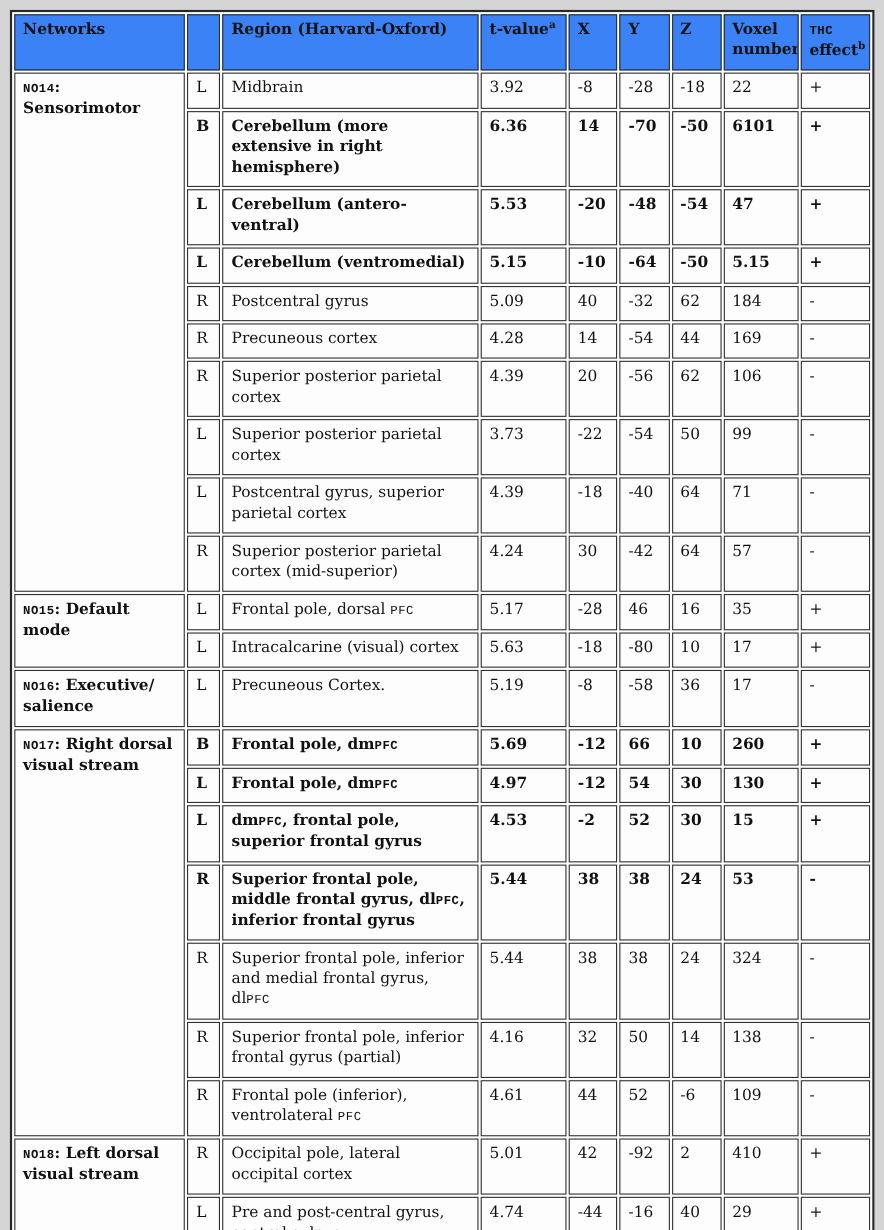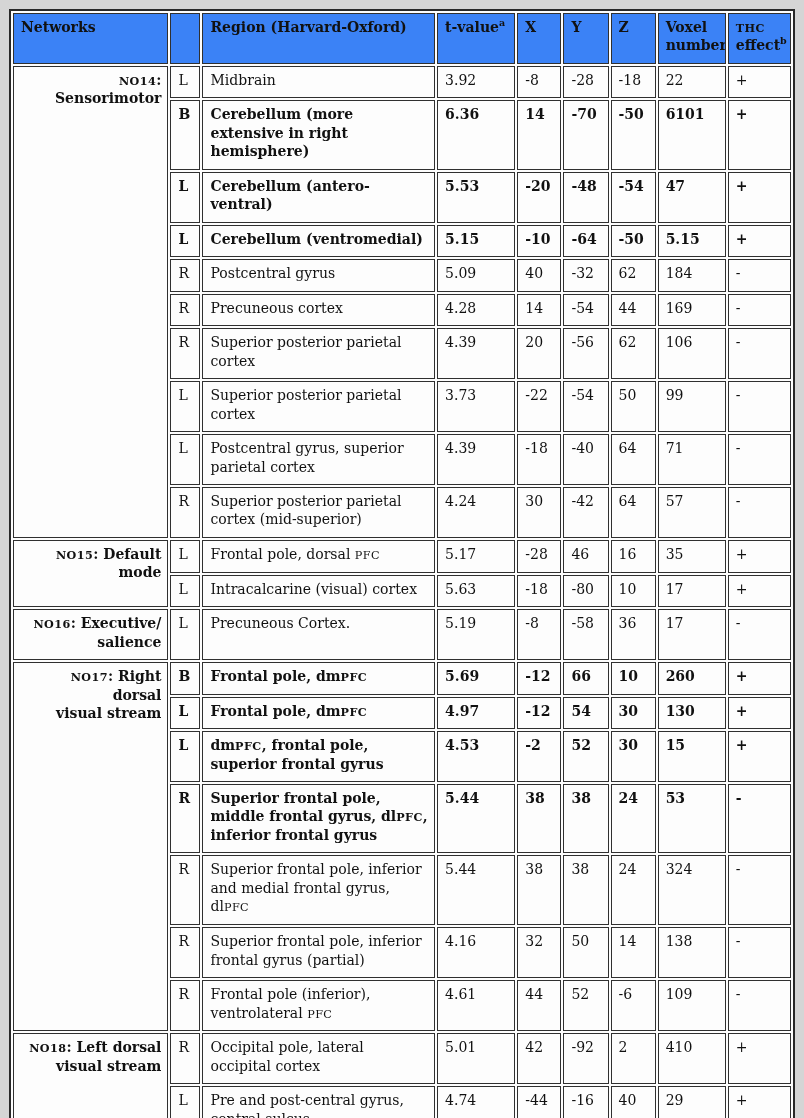--- a/index.html
+++ b/index.html
@@ -40,28 +40,28 @@
     line-height: 1.32;
     overflow: hidden;
   }
   thead th {
     background: #3b82f6;
     font-weight: bold;
   }
   td.net-cell {
     font-weight: bold;
     white-space: pre-line;
-    text-align: right;
   }
   tr.bold-row td {
     font-weight: bold;
   }
   .sc {
     font-size: 0.8em;
     letter-spacing: 0.04em;
+    font-family: Liberation Mono, monospace;
   }
   sup {
     font-size: 0.68em;
     vertical-align: super;
     line-height: 0;
   }
 </style>
 </head>
 <body>
 

